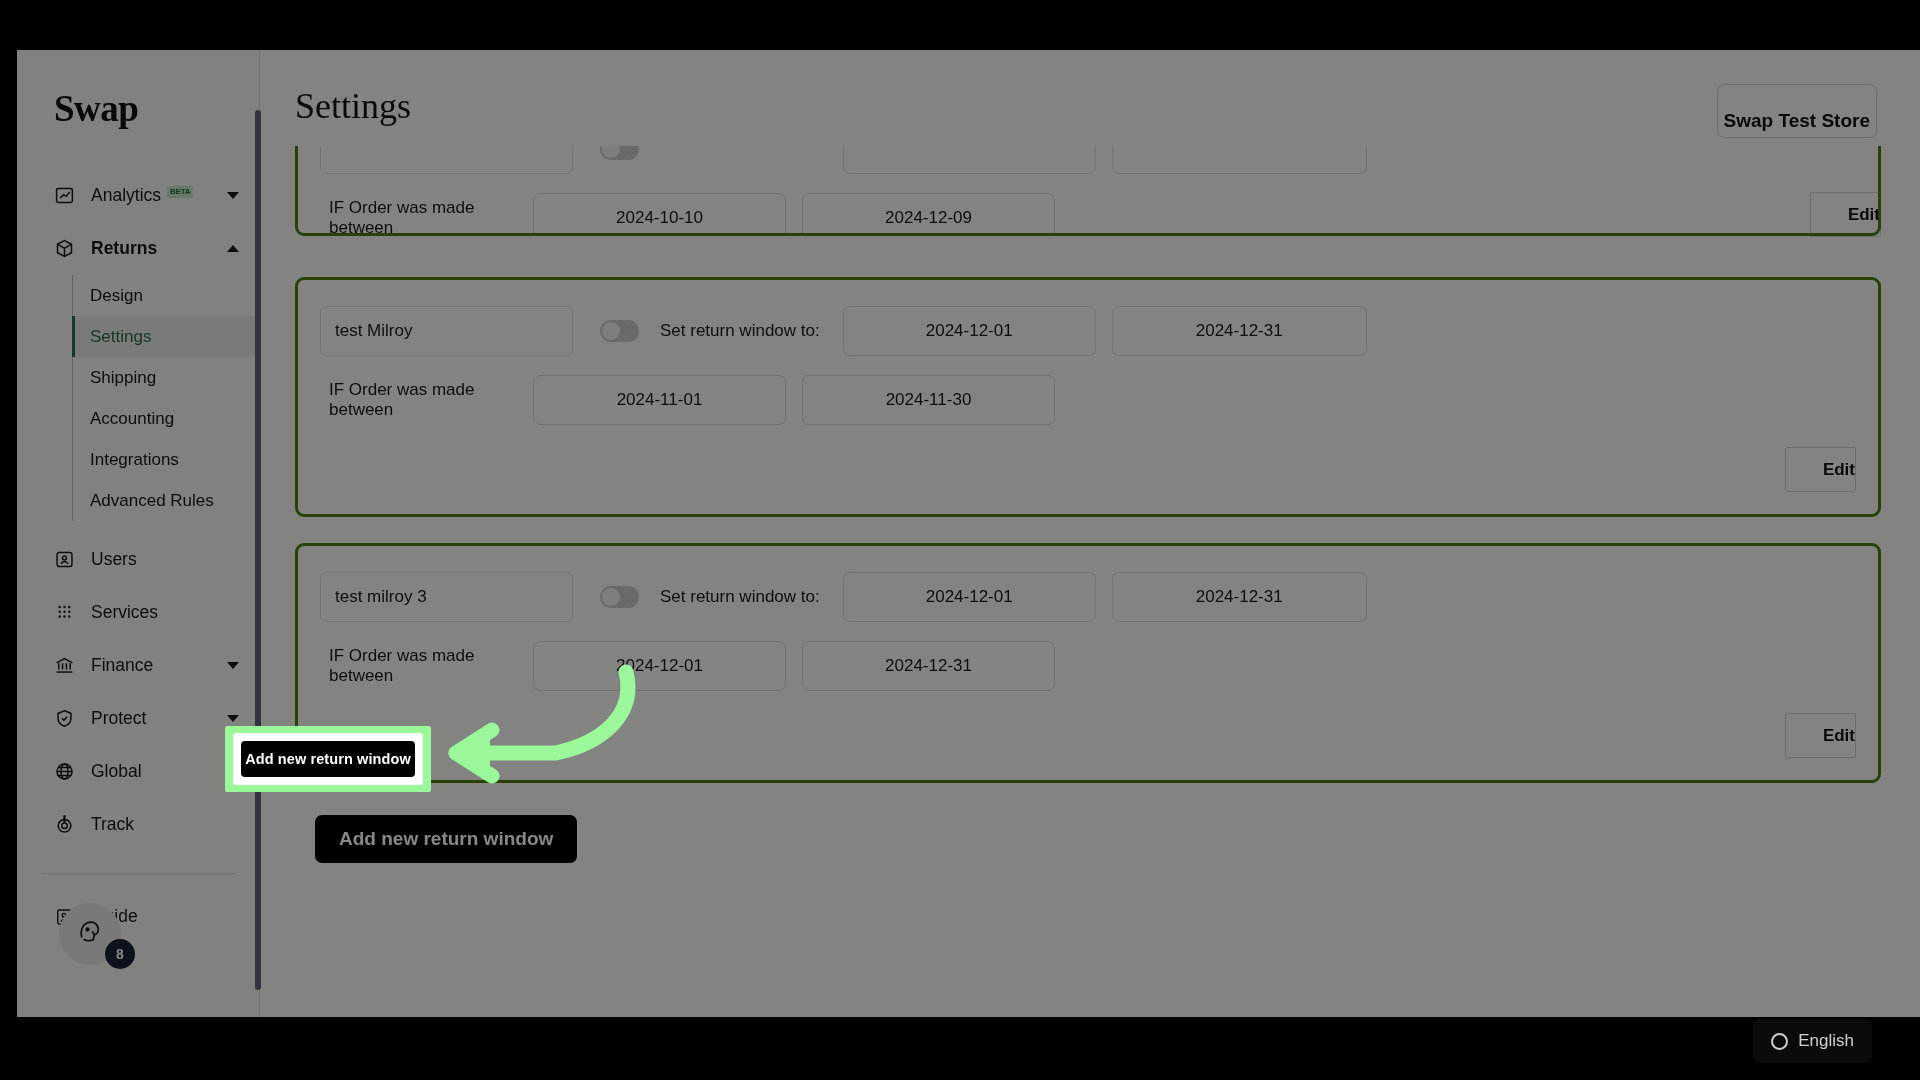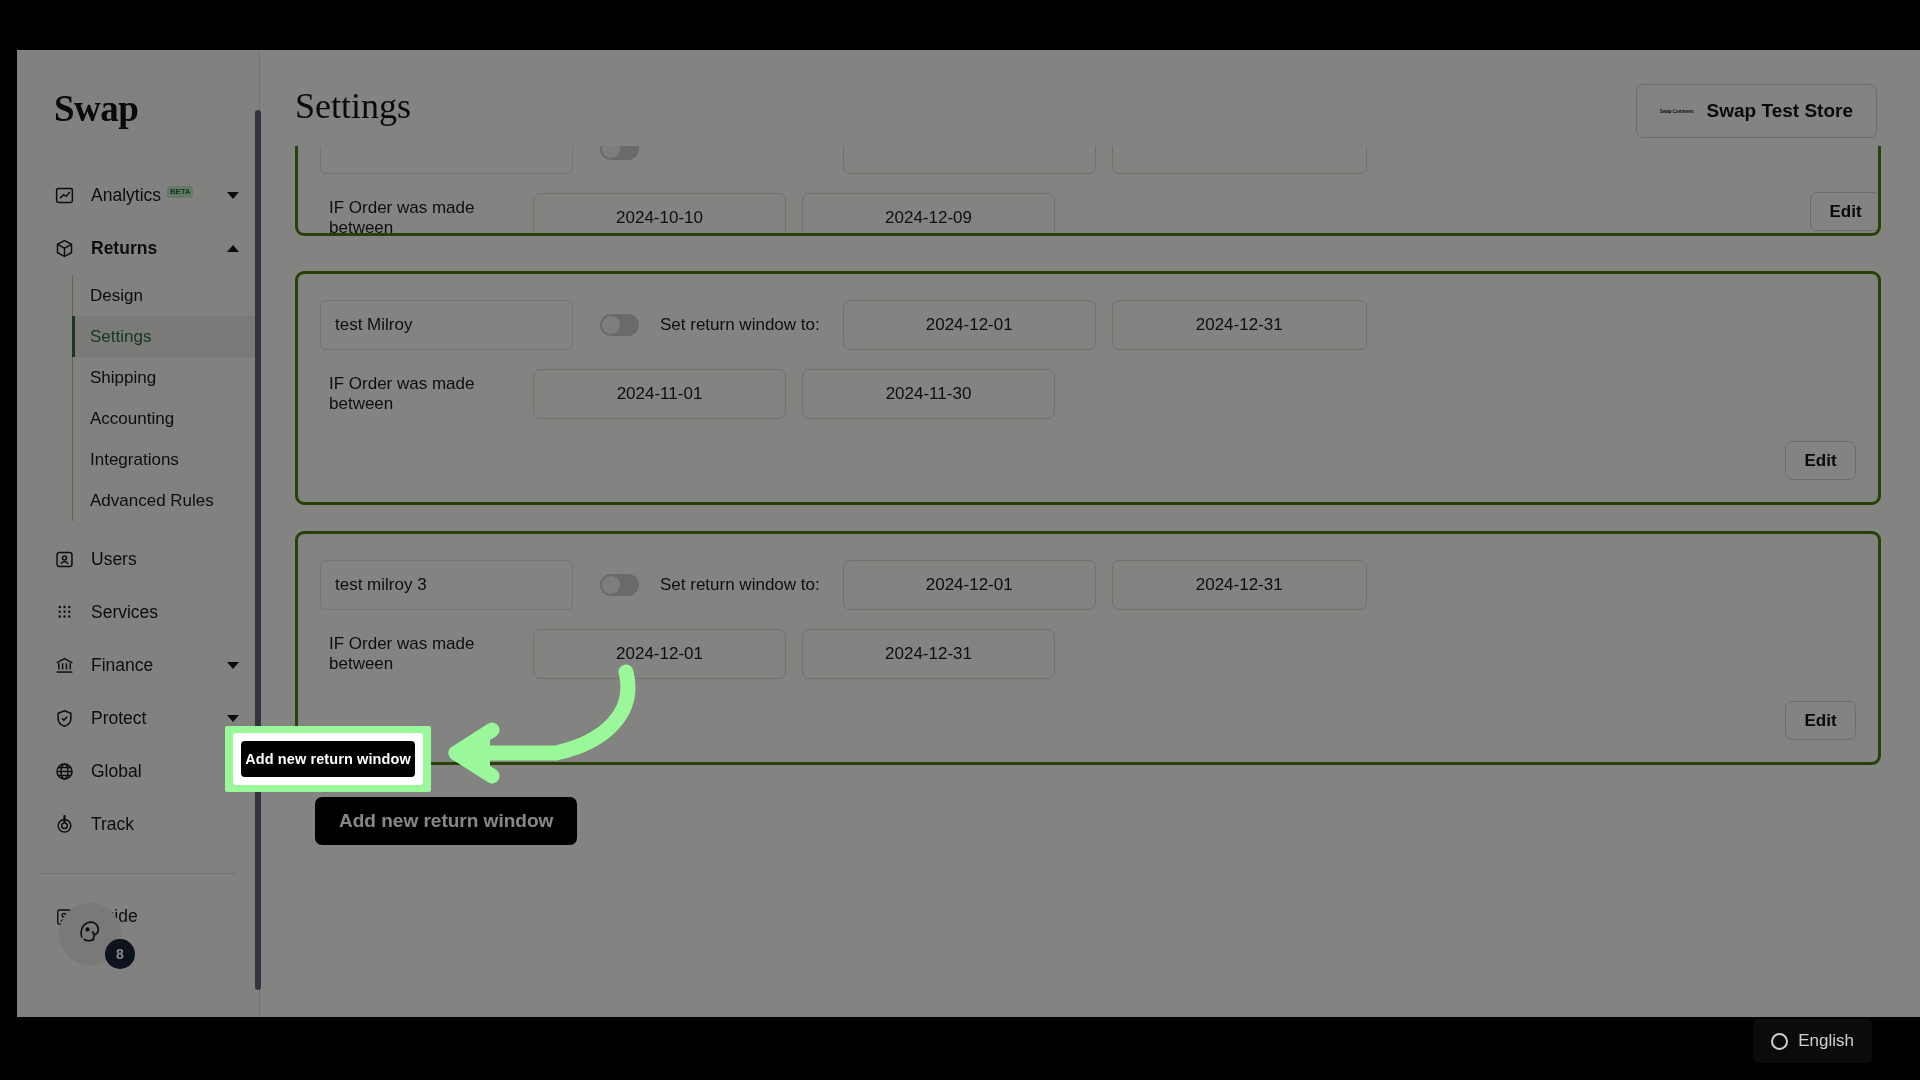--- a/index.html
+++ b/index.html
@@ -197,27 +197,28 @@
     color: #141414;
     line-height: 1;
   }
   .store-btn {
     display: flex;
     align-items: center;
     gap: 13px;
     border: 1px solid #cfcfcb;
     border-radius: 7px;
     background: transparent;
-    padding: 12px 23px;
+    padding: 12px 6px;
     font-size: 19px;
     font-weight: 700;
     color: #111111;
     cursor: pointer;
     height: 54px;
     margin-top: -4px;
+    flex-direction: column;
   }
   .store-logo {
     font-size: 5px;
     letter-spacing: -0.3px;
     color: #2a2a2a;
     line-height: 1;
     transform: scaleY(0.9);
     white-space: nowrap;
     width: 34px;
     overflow: hidden;
@@ -319,29 +320,30 @@
   .date-c { width: 253px; }
   .date-d { width: 253px; margin-left: 16px; }
 
   .edit-wrap {
     display: flex;
     justify-content: flex-end;
     margin-top: 22px;
   }
   .edit-btn {
     width: 71px;
-    height: 39px;
+    height: 45px;
     border: 1px solid #cfcfcb;
-    border-radius: 7px;
+    border-radius: 2px;
     background: transparent;
     font-size: 17px;
     font-weight: 700;
     color: #111111;
     cursor: pointer;
     font-family: "Liberation Sans", sans-serif;
+    text-align: right;
   }
 
   .add-btn {
     margin: 6px 0 0 20px;
     background: #000000;
     color: #ffffff;
     border: none;
     border-radius: 7px;
     font-size: 19px;
     font-weight: 700;

